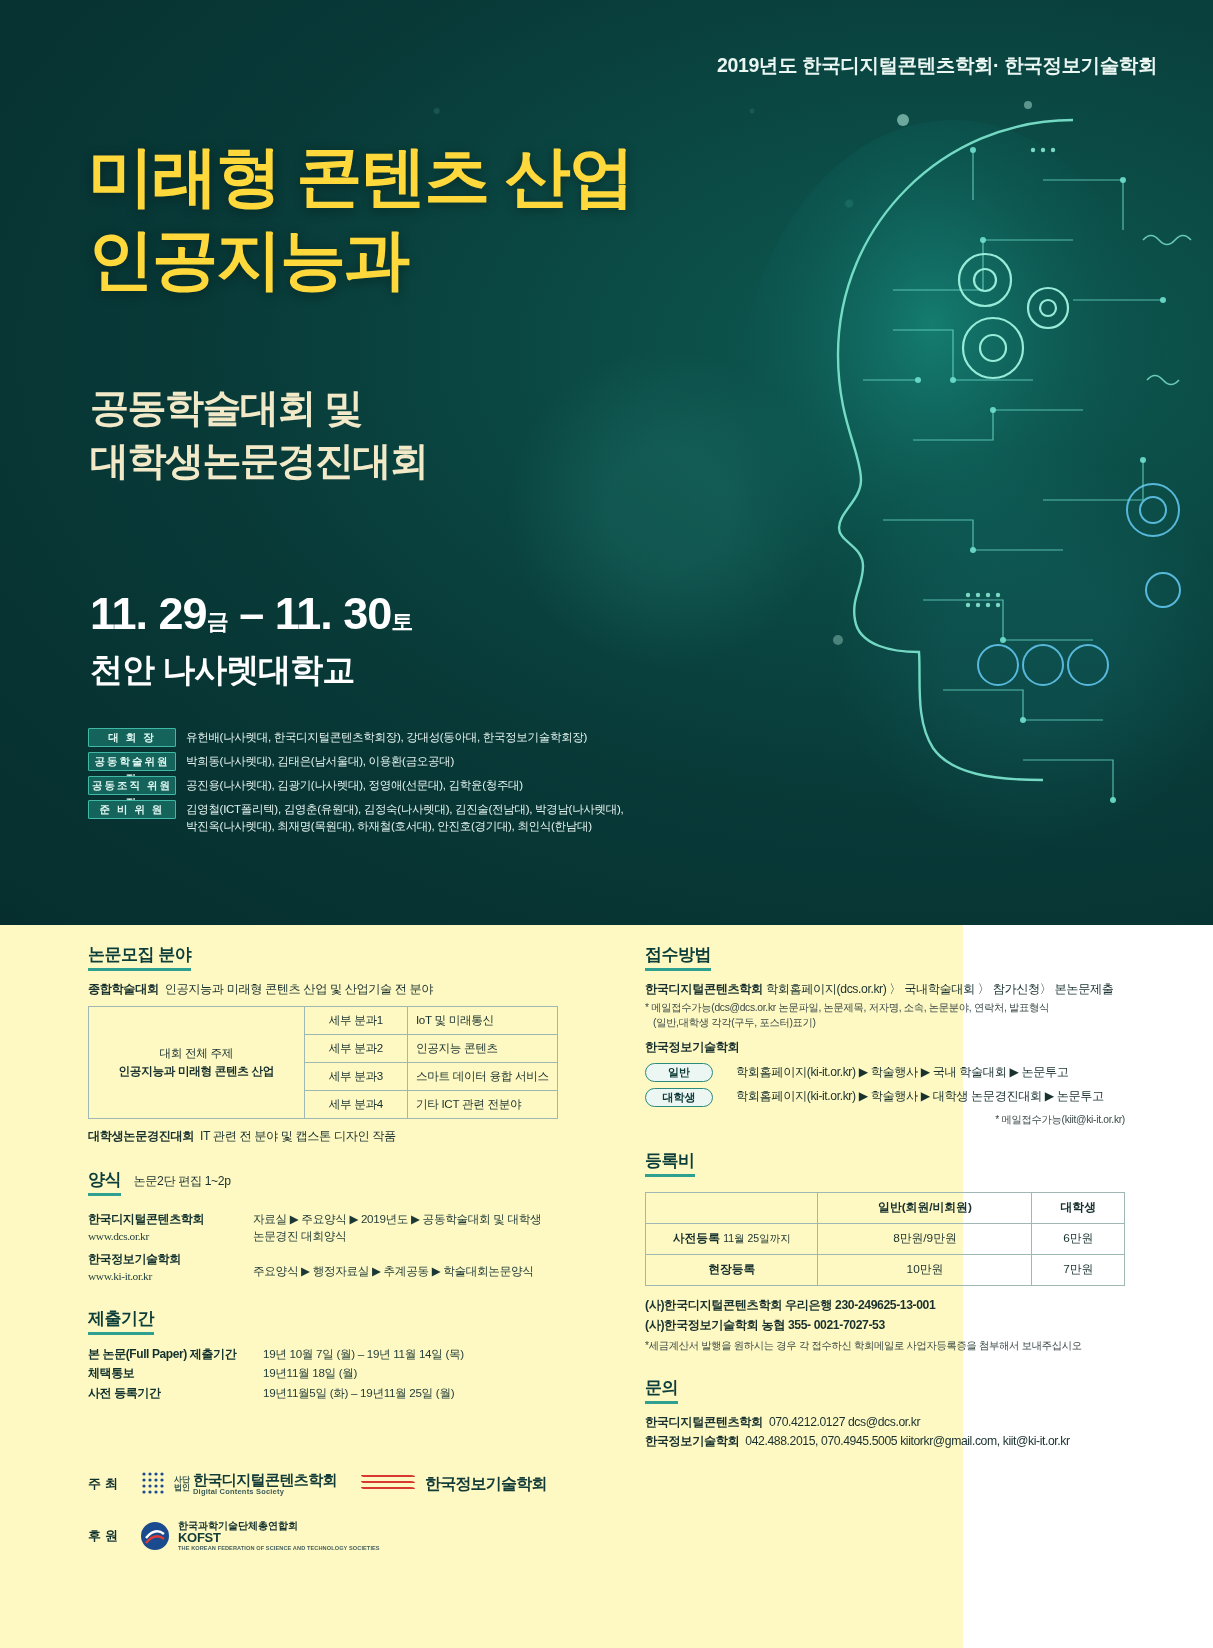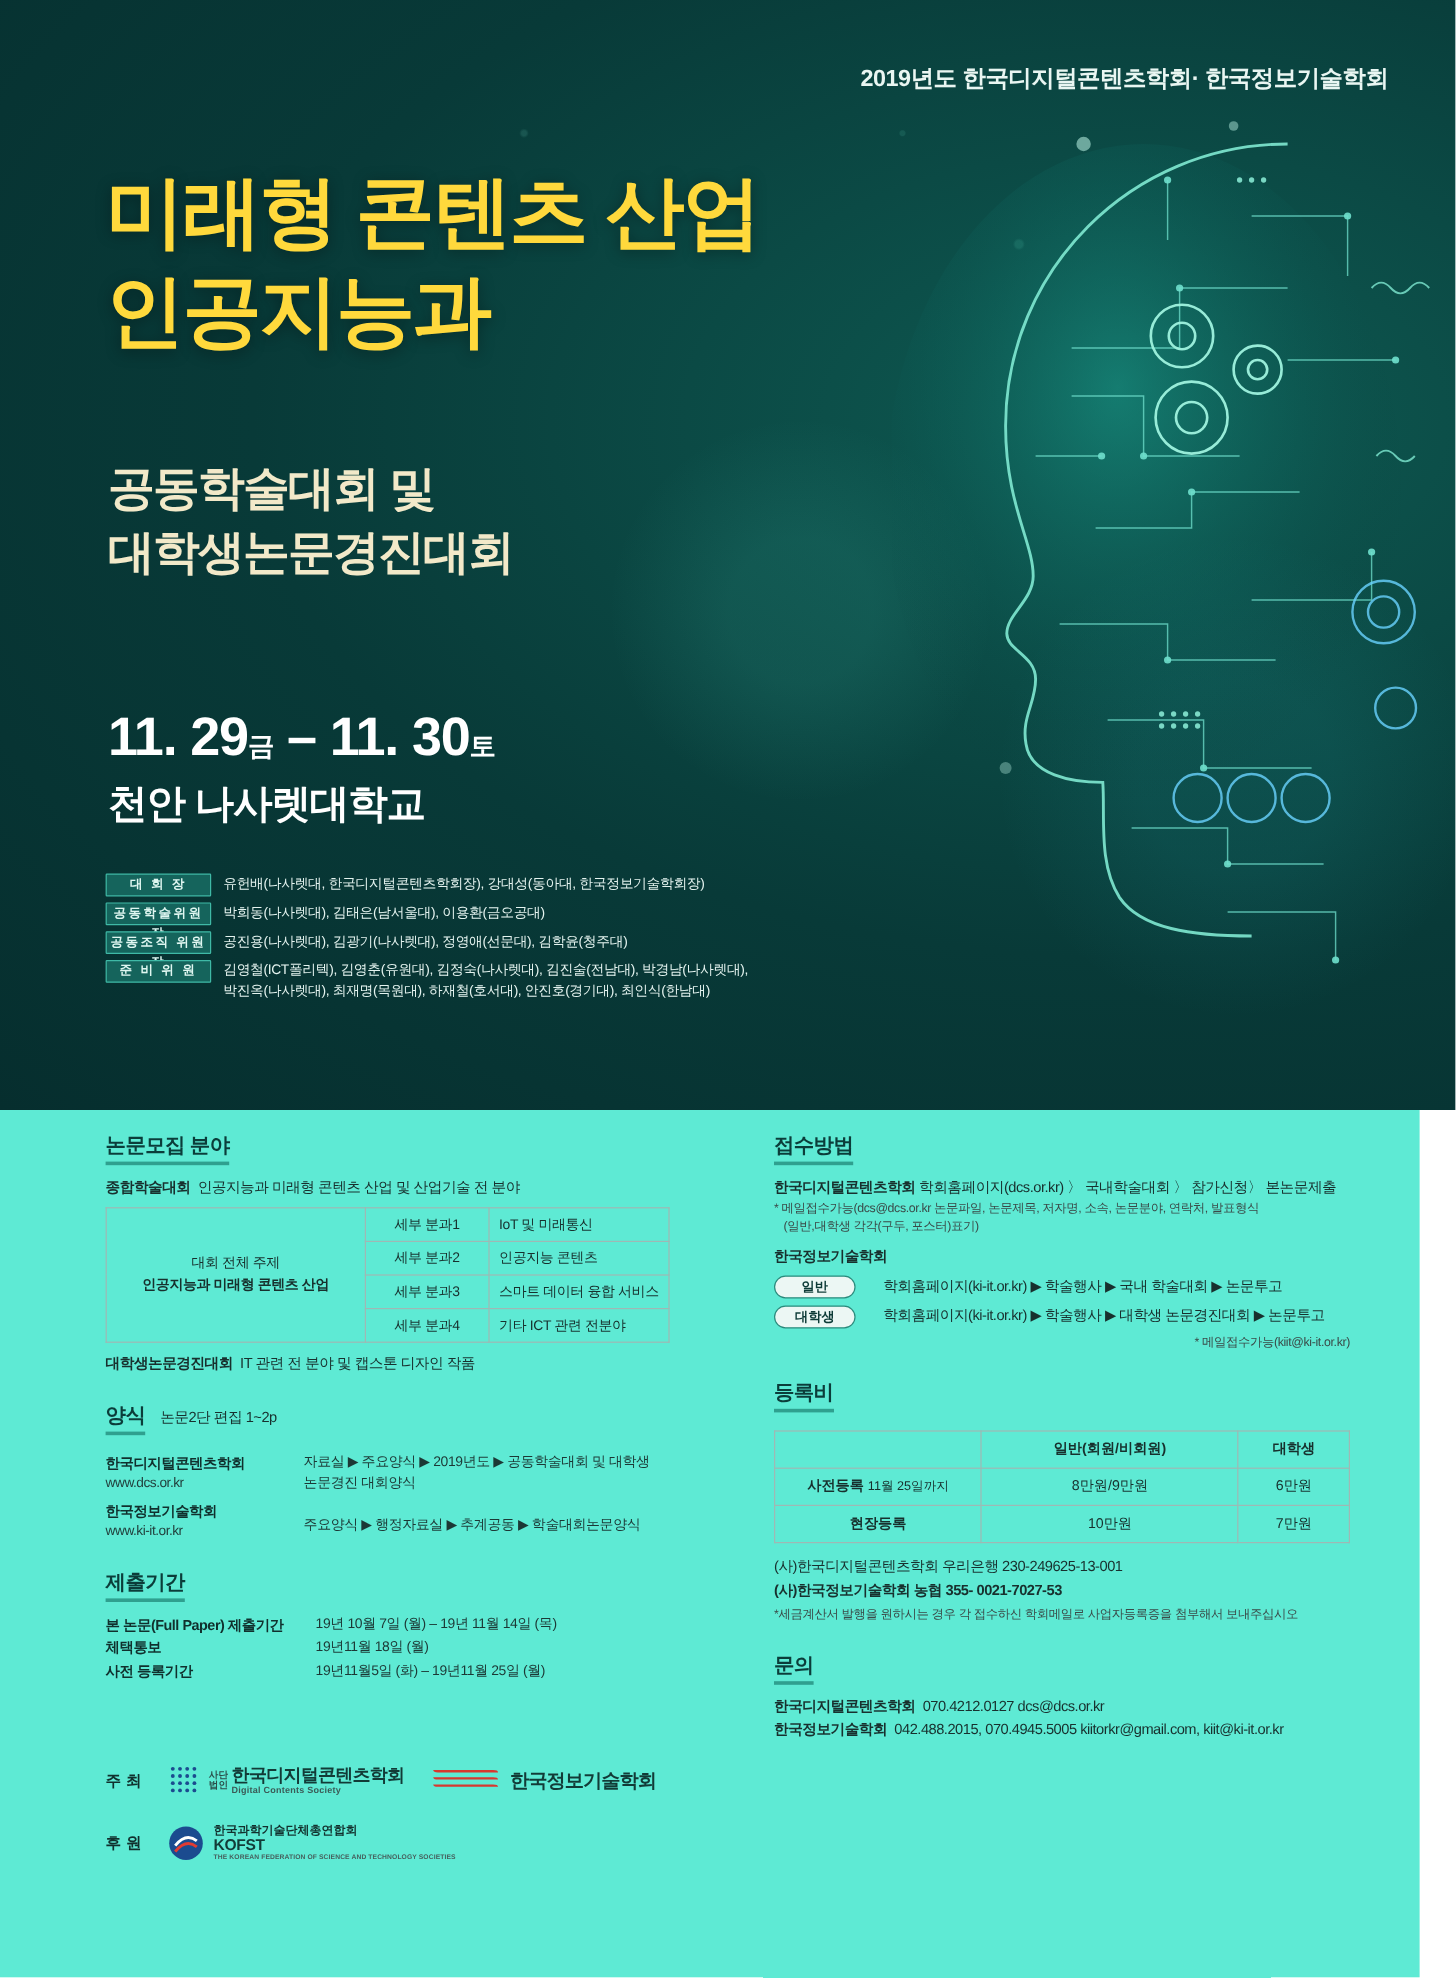--- a/index.html
+++ b/index.html
@@ -54,21 +54,21 @@
     background:#15645c;border:1px solid #3fb9a6;color:#dff7f1;
     font-size:10.5px;text-align:center;letter-spacing:2px;font-weight:700;
     margin-right:10px;border-radius:1px;
   }
   .com-val{color:#e4f3ef;font-size:11.5px;line-height:1.5;letter-spacing:-0.3px;padding-top:1px;}
   .com-val .l2{display:block;}
   
   .head-wrap{position:absolute;right:0;top:80px;width:470px;height:800px;}
   .head-wrap svg{width:100%;height:100%;}
   
-  .content{position:absolute;top:925px;left:0;width:1183px;height:723px;background:#5eead4;}
+  .content{position:absolute;top:925px;left:0;width:963px;height:723px;background:#fef9c3;}
   .col-left{position:absolute;left:88px;top:18px;width:470px;}
   .col-right{position:absolute;left:645px;top:18px;width:480px;}
   h2.sec{
     font-size:17px;font-weight:800;color:#0b3d3a;margin:0 0 9px 0;letter-spacing:-0.5px;
     display:inline-block;border-bottom:3px solid #2fa08f;padding-bottom:2px;
   }
   .sec-block{margin-bottom:22px;}
   .ln{font-size:12.2px;color:#18302e;line-height:1.6;letter-spacing:-0.4px;}
   .ln b{font-weight:800;}
   .small-note{font-size:10.3px;color:#3a4a48;line-height:1.5;letter-spacing:-0.3px;}
@@ -84,21 +84,21 @@
   .fee-tbl td.rowhead .date{font-weight:400;font-size:10.5px;}
   
   .pill{
     display:inline-block;min-width:48px;text-align:center;
     border:1px solid #2a8a7c;border-radius:11px;padding:1px 9px;
     font-size:11px;font-weight:700;color:#0d3b37;background:#ecf7f4;margin-right:8px;
   }
   .row-flex{display:flex;align-items:center;margin:5px 0;gap:15px;}
   .kv{display:flex;margin:2px 0;}
   .kv .k{flex:0 0 165px;font-size:12px;font-weight:800;color:#10302d;line-height:1.45;letter-spacing:-0.4px;}
-  .kv .k .url{display:block;font-weight:400;font-size:11.4px;color:#22403d;}
+  .kv .k .url{display:block;font-weight:400;font-size:11.4px;color:#22403d;font-family:Liberation Serif, serif;}
   .kv .v{font-size:11.6px;color:#1c3835;line-height:1.45;letter-spacing:-0.3px;}
   .dates .kv .k{flex:0 0 175px;}
   
   .footer{position:absolute;left:88px;top:545px;width:560px;}
   .f-row{display:flex;align-items:center;margin-bottom:22px;}
   .f-tag{font-size:13px;font-weight:800;color:#10302d;width:52px;letter-spacing:4px;}
   .logo-dcs{display:flex;align-items:center;margin-right:22px;}
   .dots{width:28px;height:28px;margin-right:6px;}
   .dcs-txt{font-size:15px;font-weight:800;color:#123b37;letter-spacing:-0.6px;line-height:1.05;}
   .dcs-txt small{display:block;font-size:7.5px;font-weight:600;color:#3b5b57;letter-spacing:0.2px;}
@@ -373,21 +373,21 @@
           <td>8만원/9만원</td>
           <td>6만원</td>
         </tr>
         <tr>
           <td class="rowhead">현장등록</td>
           <td>10만원</td>
           <td>7만원</td>
         </tr>
       </tbody>
         </table>
-      <div class="ln" style="margin-top:10px;font-weight:400;">(사)한국디지털콘텐츠학회  우리은행  230-249625-13-001</div>
+      <div class="ln" style="margin-top:10px;font-weight:700;">(사)한국디지털콘텐츠학회  우리은행  230-249625-13-001</div>
       <div class="ln" style="font-weight:800;">(사)한국정보기술학회 농협 355- 0021-7027-53</div>
       <div class="small-note" style="margin-top:3px;">*세금계산서 발행을 원하시는 경우 각 접수하신 학회메일로 사업자등록증을 첨부해서 보내주십시오</div>
     </div>
 
     <div class="sec-block">
       <h2 class="sec">문의</h2>
       <div class="ln">
         <b>한국디지털콘텐츠학회</b>
         &nbsp;<span>070.4212.0127  dcs@dcs.or.kr</span>
       </div>

